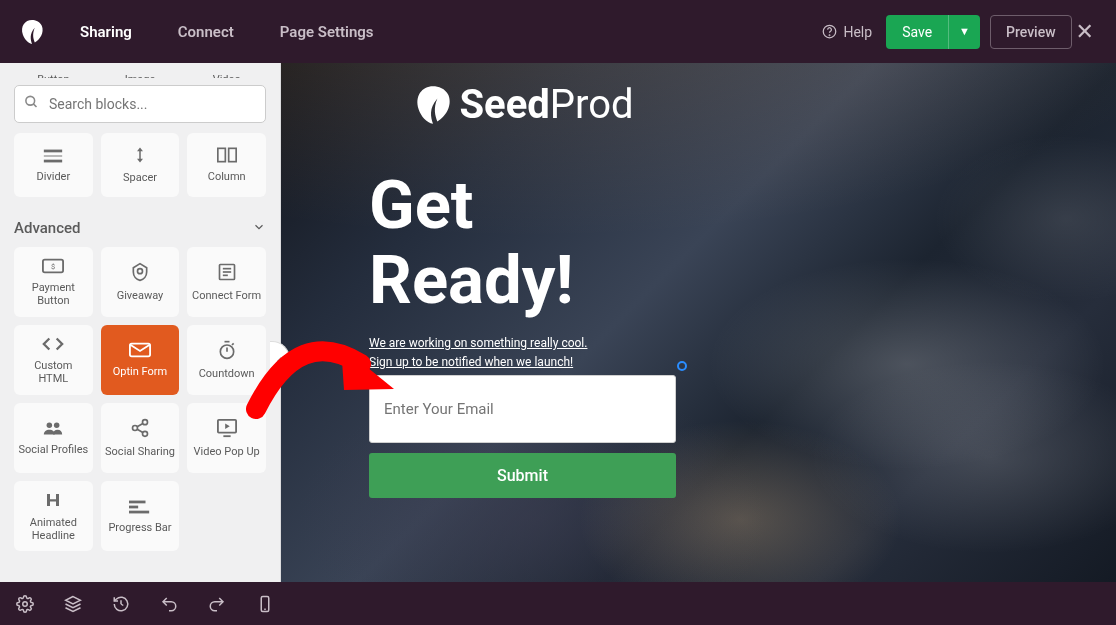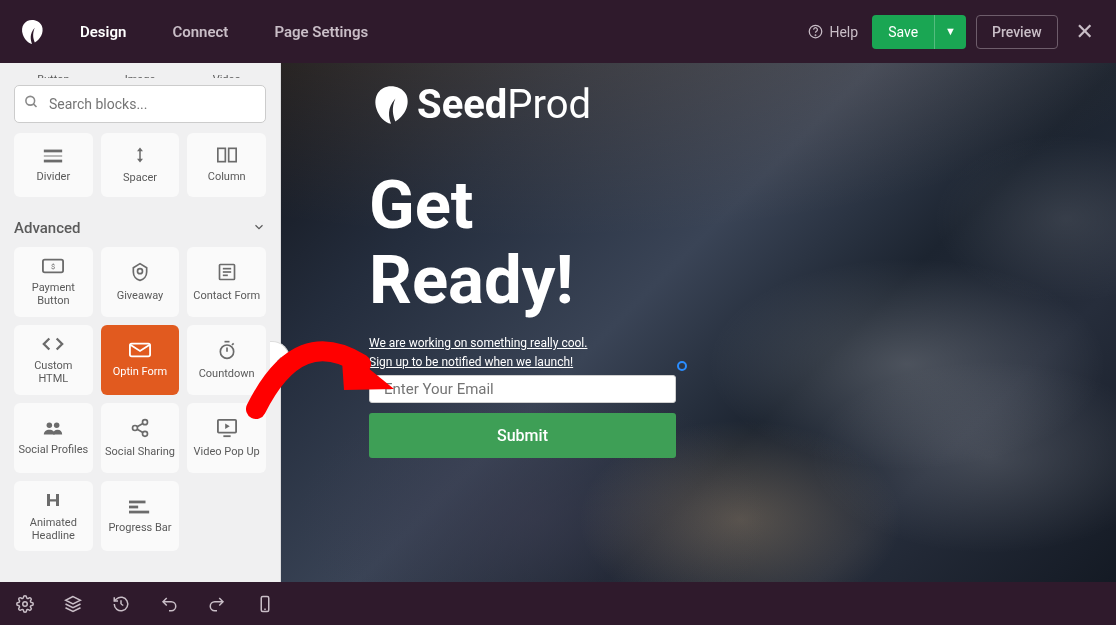--- a/index.html
+++ b/index.html
@@ -16,21 +16,21 @@
     position: relative;
   }
   .logo-icon { width: 28px; height: 28px; margin-right: 34px; }
   .topnav { display: flex; gap: 46px; flex: 1; }
   .topnav-item { font-size: 15px; font-weight: 600; cursor: pointer; }
   .topnav-item.active { color: #fff; }
   .help-link { display: flex; align-items: center; gap: 6px; font-size: 14px; margin-right: 14px; }
   .save-group { display: flex; margin-right: 10px; }
   .save-btn { background:#1aa653; color:#fff; border:none; border-radius:4px 0 0 4px; padding:9px 16px; font-size:14px; font-weight:400; cursor:pointer; }
   .save-drop { background:#1aa653; color:#fff; border:none; border-left:1px solid rgba(255,255,255,.25); border-radius:0 4px 4px 0; padding:9px 10px; font-size:11px; cursor:pointer; }
-  .preview-btn { background:transparent; color:#c9bec7; border:1px solid #6e5d6b; border-radius:4px; padding:8px 15px; font-size:14px; font-weight:500; cursor:pointer; margin-right:14px; }
+  .preview-btn { background:transparent; color:#c9bec7; border:1px solid #6e5d6b; border-radius:4px; padding:8px 15px; font-size:14px; font-weight:500; cursor:pointer; }
   .close-x { font-size:22px; color:#c9bec7; cursor:pointer; padding:4px; }
 
   
   .workarea { display:flex; height:519px; }
 
   
   .sidebar { width:281px; height:100%; background:#f0f0f1; display:flex; flex-direction:column; position:relative; border-right:1px solid #dcdcde; }
   .side-scroll { flex:1; overflow:hidden; padding:10px 14px 8px 14px; }
   .block-row-partial { display:flex; gap:8px; margin-bottom:6px; }
   .block-row-partial .mini { flex:1; text-align:center; font-size:11px; color:#5a5a5a; border-bottom:1px solid rgba(0,0,0,0); height:6px; overflow:hidden; }
@@ -57,28 +57,28 @@
   .clouds {
     position:absolute; inset:0; pointer-events:none;
     background:
       radial-gradient(320px 170px at 75% 58%, rgba(255,255,255,.20) 0%, rgba(255,255,255,0) 62%),
       radial-gradient(300px 160px at 85% 76%, rgba(255,255,255,.15) 0%, rgba(255,255,255,0) 60%),
       radial-gradient(260px 160px at 55% 88%, rgba(255,210,150,.25) 0%, rgba(0,0,0,0) 62%),
       radial-gradient(360px 220px at 30% 88%, rgba(60,60,80,.55) 0%, rgba(0,0,0,0) 65%),
       radial-gradient(220px 140px at 94% 30%, rgba(255,255,255,.10) 0%, rgba(255,255,255,0) 60%);
   }
   .content { position:absolute; left:88px; top:18px; }
-  .brand { display:flex; align-items:center; gap:4px; margin-bottom:40px; }
+  .brand { display:flex; align-items:center; gap:4px; margin-bottom:40px;justify-content:center; }
   .brand-name { font-size:40px; color:#fff; }
   .brand-name .bold { font-weight:700; }
   .headline { font-size:67px; line-height:1.12; color:#fff; font-weight:700; margin-bottom:16px; }
   .sub { font-size:12px; color:#fff; line-height:1.55; margin-bottom:4px; position:relative;text-decoration:underline; }
   .pill-dot { position:absolute; left:308px; top:27px; width:10px; height:10px; border-radius:50%; border:2px solid #2a8dff; background:transparent; }
   .form { width:307px; display:flex; flex-direction:column; gap:10px; }
-  .field { width:100%; padding:4px 14px; border:1px solid #d0d0d0; border-radius:3px; font-size:15px; }
+  .field { width:100%; padding:24px 14px; border:1px solid #d0d0d0; border-radius:3px; font-size:15px; }
   .submit-btn { background:#3e9f56; color:#fff; border:none; border-radius:3px; padding:13px; font-size:16px; font-weight:500; cursor:pointer; }
 
   
   .arrow-svg { position:absolute; top:294px; left:246px; width:160px; height:140px; pointer-events:none; z-index:20; }
 
   
   .bottombar { height:43px; background:#2f1a2c; display:flex; align-items:center; padding:0 16px; gap:30px; color:#c9bec7; }
   .bot-ic { cursor:pointer; display:flex; align-items:center; }
   .bot-ic svg { width:18px; height:18px; }
   .chev { font-size:12px; }
@@ -86,21 +86,21 @@
 </head>
 <body>
 
 <div class="topbar">
   <span class="logo-icon">
     <svg viewBox="0 0 40 40">
         <path d="M20 3 C10 3 3 12 7 24 C9 30 14 36 20 37 C18 31 16 23 24 14 C20 23 22 30 24 35 C31 31 38 21 34 11 C31 5 25 3 20 3 Z" fill="#fff"></path>
       </svg>
   </span>
   <div class="topnav">
-    <div class="topnav-item active">Design</div>
+    <div class="topnav-item active">Sharing</div>
     <div class="topnav-item">Connect</div>
     <div class="topnav-item">Page Settings</div>
   </div>
   <div class="help-link">
     <svg width="15" height="15" viewBox="0 0 24 24" fill="none" stroke="currentColor" stroke-width="2">
         <circle cx="12" cy="12" r="10"></circle>
         <path d="M9 9a3 3 0 1 1 4.5 2.6C12.5 12.5 12 13 12 14"></path>
         <circle cx="12" cy="18" r="0.5" fill="currentColor"></circle>
       </svg>
     <span>Help</span>
@@ -194,21 +194,21 @@
         </div>
         <div class="tile">
           <span class="ic">
             <svg width="20" height="20" viewBox="0 0 24 24" fill="none" stroke="#6b6b6b" stroke-width="2">
                 <rect x="3" y="3" width="18" height="18" rx="1"></rect>
                 <line x1="7" y1="8" x2="17" y2="8"></line>
                 <line x1="7" y1="12" x2="17" y2="12"></line>
                 <line x1="7" y1="16" x2="13" y2="16"></line>
               </svg>
           </span>
-          <span class="lbl">Contact Form</span>
+          <span class="lbl">Connect Form</span>
         </div>
 
         <div class="tile">
           <span class="ic">
             <svg width="22" height="16" viewBox="0 0 24 16" fill="none" stroke="#6b6b6b" stroke-width="2.5">
                 <polyline points="8 2 2 8 8 14"></polyline>
                 <polyline points="16 2 22 8 16 14"></polyline>
               </svg>
           </span>
           <span class="lbl">Custom HTML</span>

